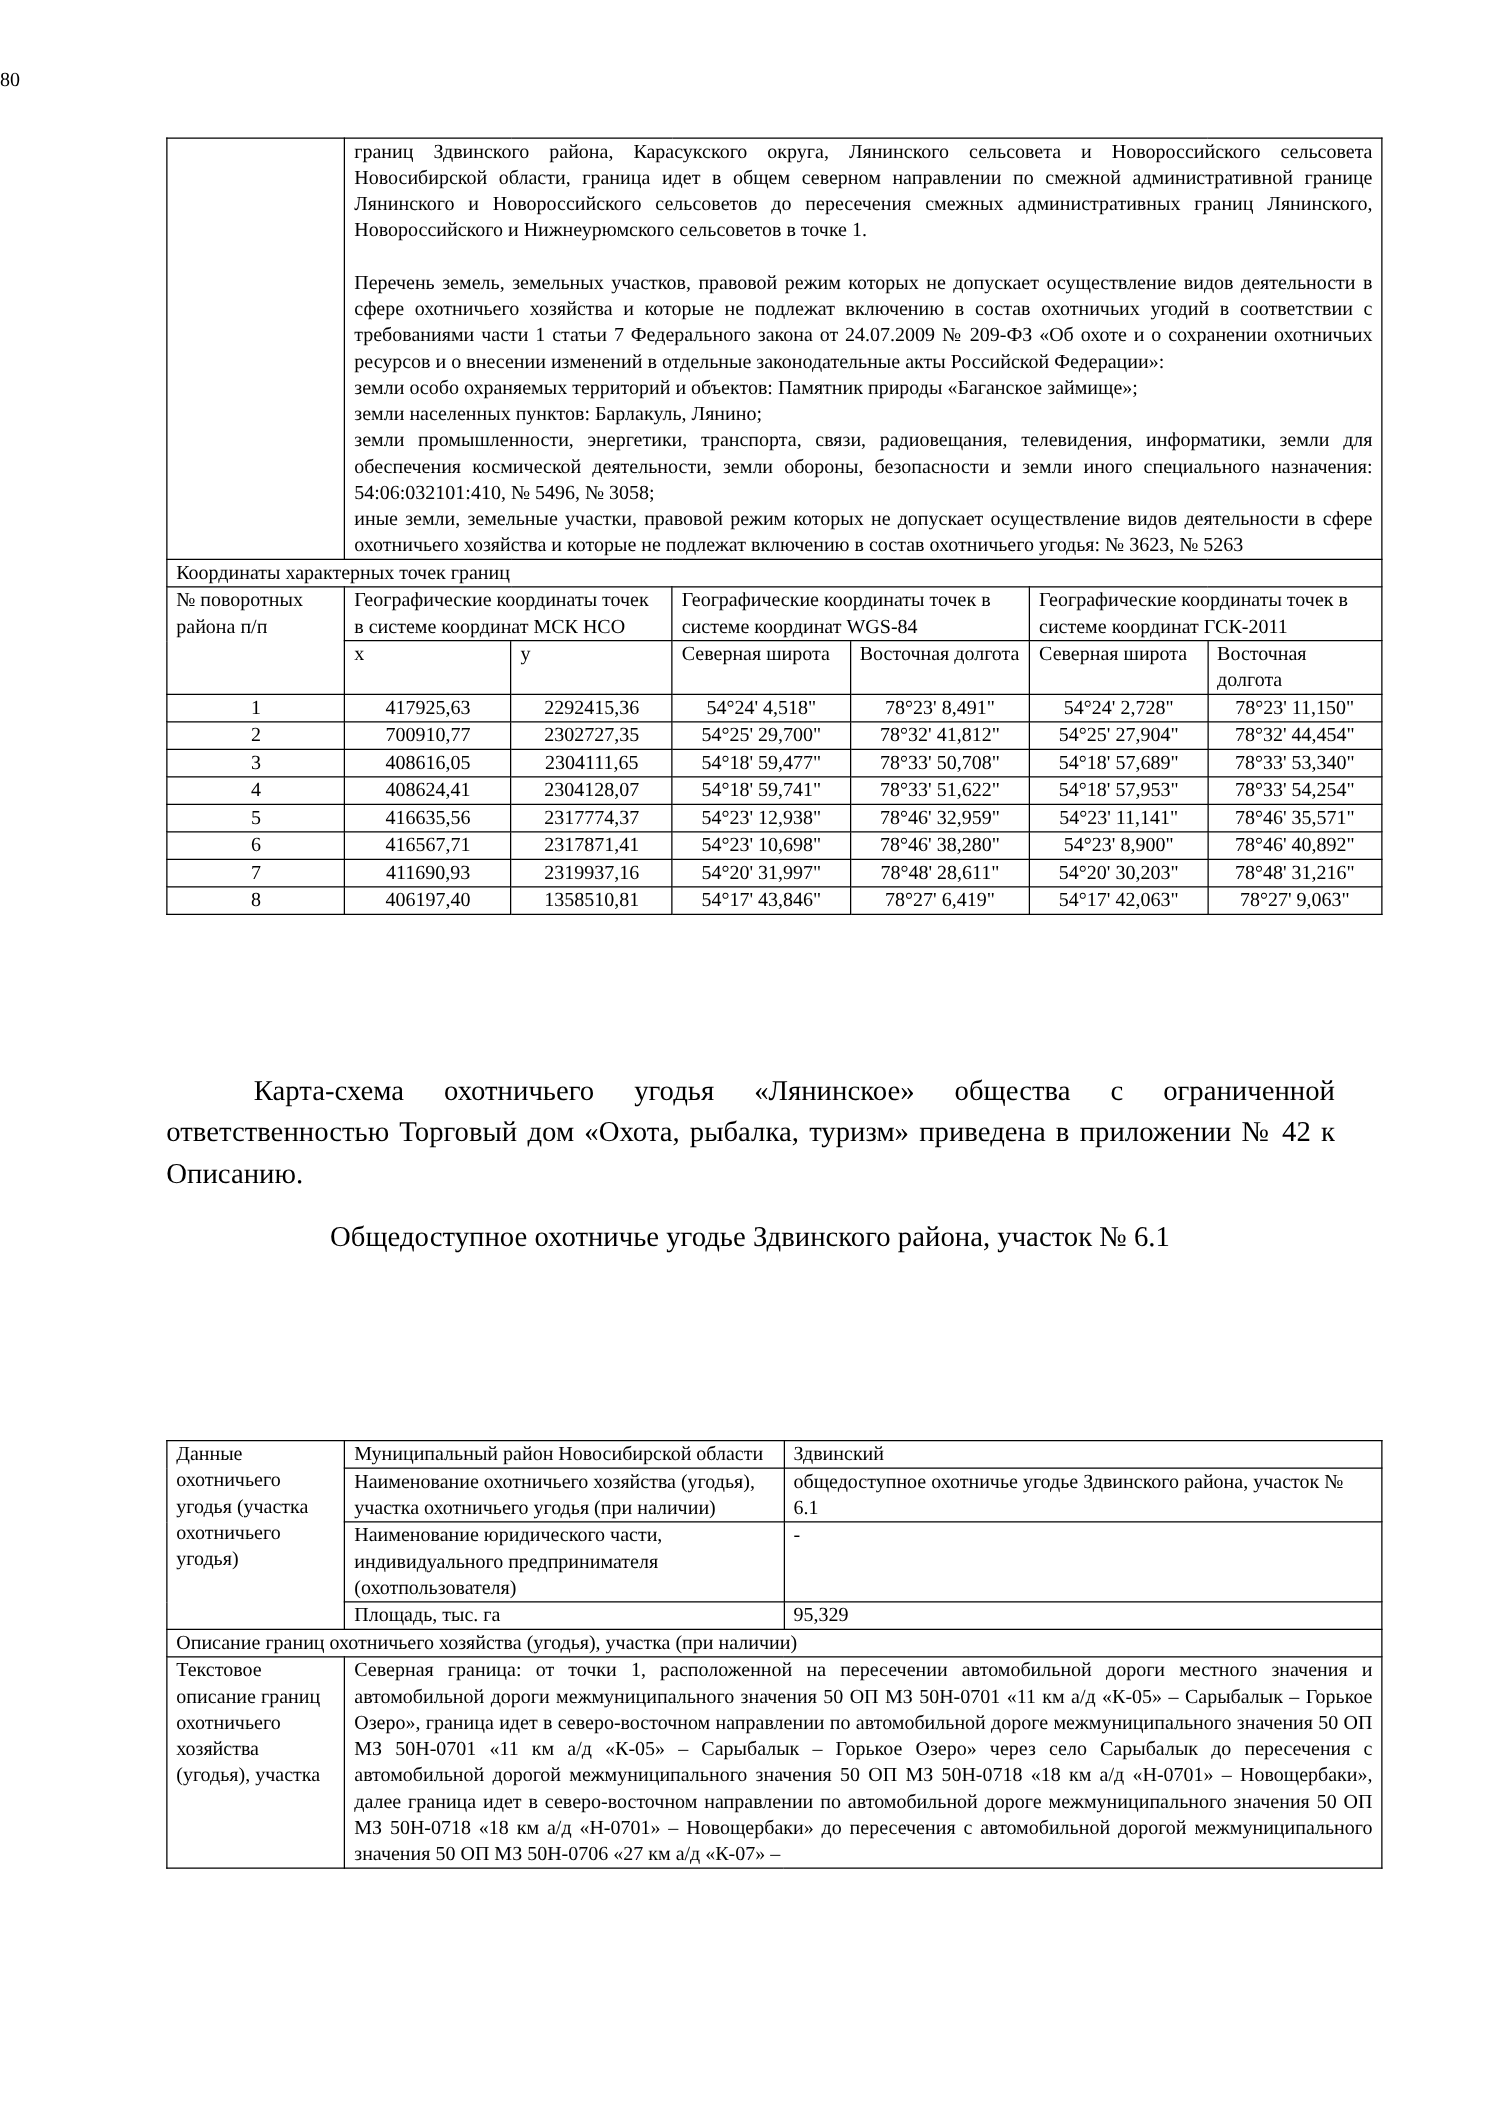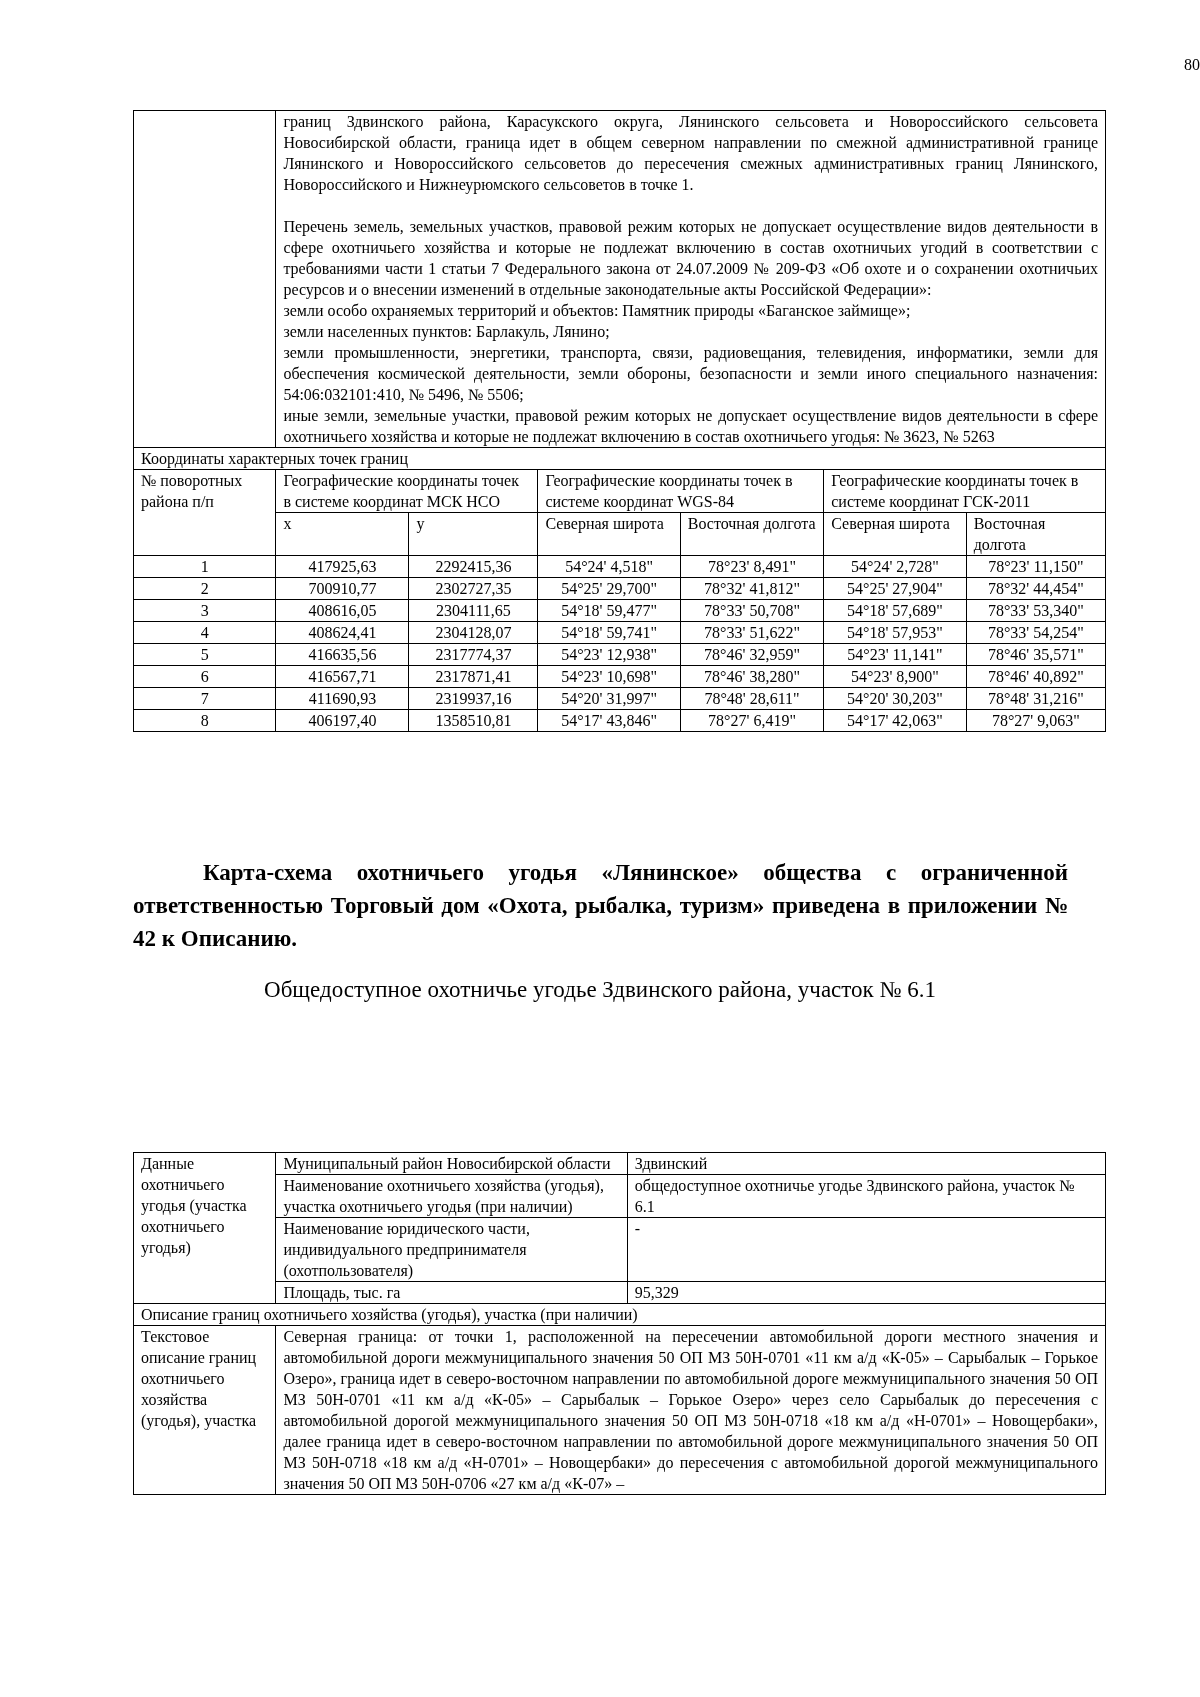--- a/index.html
+++ b/index.html
@@ -1,17 +1,17 @@
 <!DOCTYPE html>
 <html><head>
 <meta charset="utf-8">
 <style>
   html, body { margin: 0; padding: 0; background: #ffffff; }
   body { width: 1200px; height: 1697px; position: relative; font-family: "Liberation Serif", "DejaVu Serif", serif; color: #000; }
-  .page-num { position: absolute; top: 56px; left: 0; width: 1200px; text-align: right; font-size: 16px; }
+  .page-num { position: absolute; top: 56px; left: 0; width: 1200px; text-align: left; font-size: 16px; }
   table { border-collapse: collapse; position: absolute; left: 133px; width: 973px; font-size: 16px; line-height: 21px; }
   td { border: 1px solid #000; padding: 0 7px; vertical-align: top; }
   .c { text-align: left; }
   .j { text-align: justify; }
   .j p { margin: 0; }
   .j p.gap { margin-top: 21px; }
   #t1 { top: 110px; }
   #t1 td.num { padding: 0 2px; text-align: center; }
   #t2 { top: 1152px; }
   .para { position: absolute; left: 133px; width: 935px; font-size: 23px; line-height: 33px; text-align: justify; }
@@ -34,21 +34,21 @@
       <col style="width:134px">
   </colgroup>
   <tbody>
       <tr>
     <td></td>
     <td colspan="6" class="j">
       <p>границ Здвинского района, Карасукского округа, Лянинского сельсовета и Новороссийского сельсовета Новосибирской области, граница идет в общем северном направлении по смежной административной границе Лянинского и Новороссийского сельсоветов до пересечения смежных административных границ Лянинского, Новороссийского и Нижнеурюмского сельсоветов в точке 1.</p>
       <p class="gap">Перечень земель, земельных участков, правовой режим которых не допускает осуществление видов деятельности в сфере охотничьего хозяйства и которые не подлежат включению в состав охотничьих угодий в соответствии с требованиями части 1 статьи 7 Федерального закона от 24.07.2009 № 209-ФЗ «Об охоте и о сохранении охотничьих ресурсов и о внесении изменений в отдельные законодательные акты Российской Федерации»:</p>
       <p>земли особо охраняемых территорий и объектов: Памятник природы «Баганское займище»;</p>
       <p>земли населенных пунктов: Барлакуль, Лянино;</p>
-      <p>земли промышленности, энергетики, транспорта, связи, радиовещания, телевидения, информатики, земли для обеспечения космической деятельности, земли обороны, безопасности и земли иного специального назначения: 54:06:032101:410, № 5496, № 5506;</p>
+      <p>земли промышленности, энергетики, транспорта, связи, радиовещания, телевидения, информатики, земли для обеспечения космической деятельности, земли обороны, безопасности и земли иного специального назначения: 54:06:032101:410, № 5496, № 3058;</p>
       <p>иные земли, земельные участки, правовой режим которых не допускает осуществление видов деятельности в сфере охотничьего хозяйства и которые не подлежат включению в состав охотничьего угодья: № 3623, № 5263</p>
     </td>
   </tr>
   <tr>
     <td colspan="7" class="c">Координаты характерных точек границ</td>
   </tr>
   <tr>
     <td rowspan="2" class="c">№ поворотных района п/п</td>
     <td colspan="2" class="c">Географические координаты точек в системе координат МСК НСО</td>
     <td colspan="2" class="c">Географические координаты точек в системе координат WGS-84</td>
@@ -130,21 +130,21 @@
     <td class="num">406197,40</td>
     <td class="num">1358510,81</td>
     <td class="num">54°17' 43,846"</td>
     <td class="num">78°27' 6,419"</td>
     <td class="num">54°17' 42,063"</td>
     <td class="num">78°27' 9,063"</td>
   </tr>
 </tbody>
   </table>
 
-<div class="para" style="top:856px;font-weight:bold;">
+<div class="para" style="top:856px;">
   <span class="ind"></span><span>Карта-схема охотничьего угодья «Лянинское» общества с ограниченной ответственностью Торговый дом «Охота, рыбалка, туризм» приведена в приложении № 42 к Описанию.</span>
 </div>
 
 <div class="heading" style="top:973px;">Общедоступное охотничье угодье Здвинского района, участок № 6.1</div>
 
 <table id="t2">
   <colgroup>
     <col style="width:137px">
       <col style="width:338px">
       <col style="width:460px">

